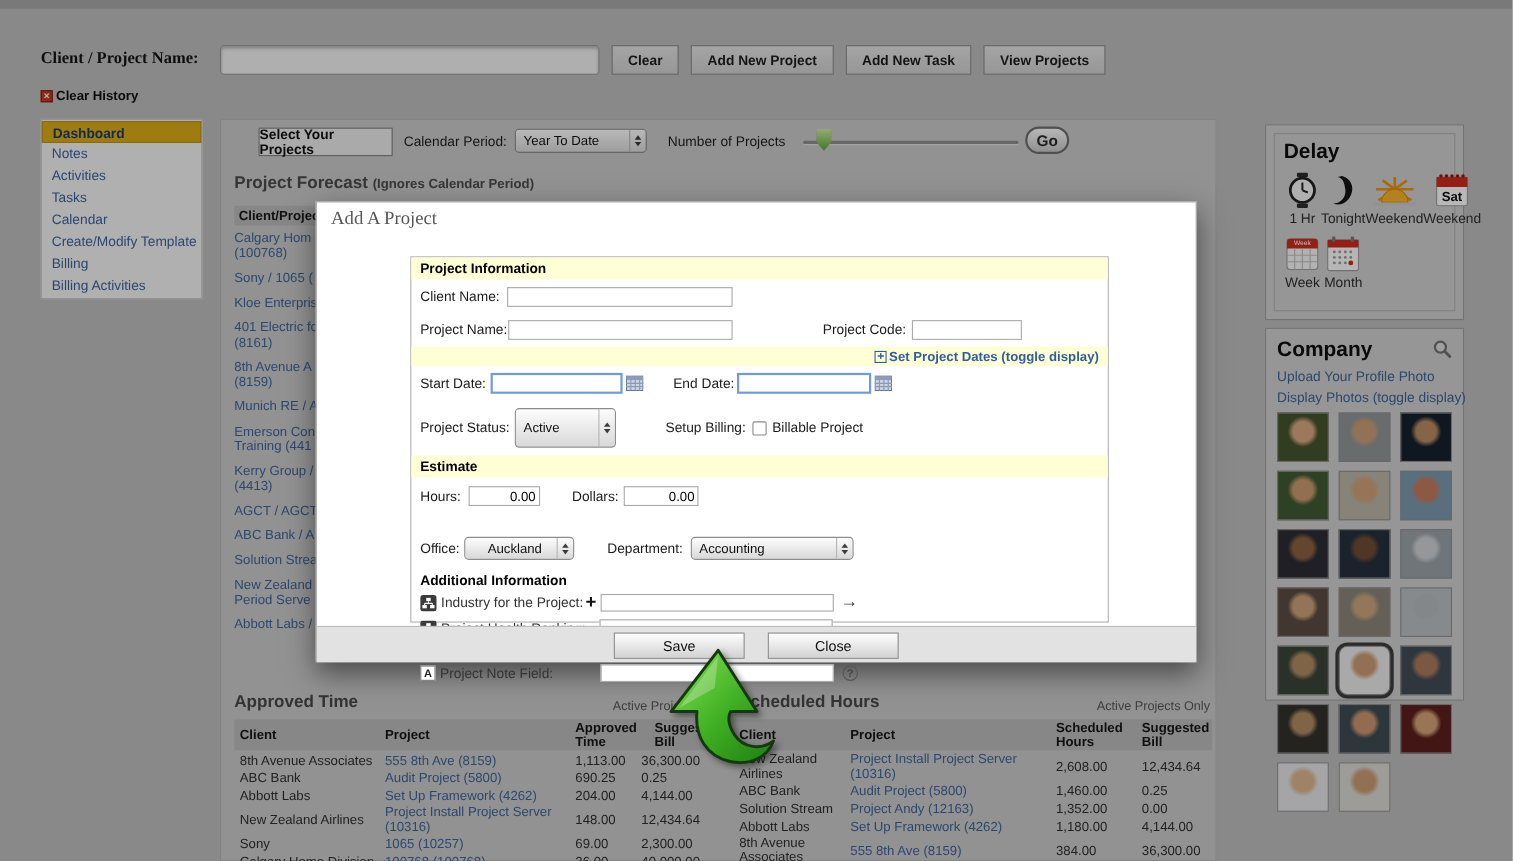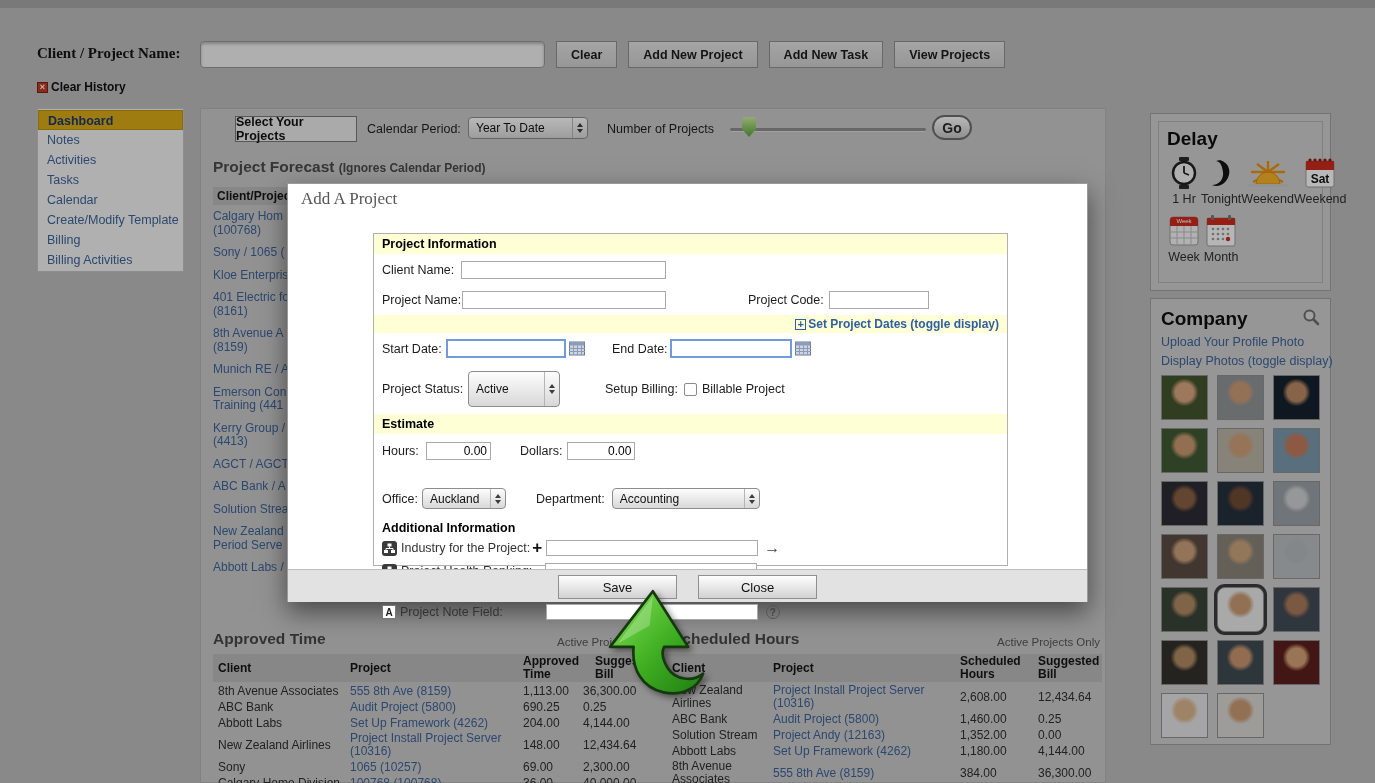--- a/index.html
+++ b/index.html
@@ -65,21 +65,21 @@
   .sh-c4 { width:60px; }
 
   
   .rail-box { background:#cecece; border:1px solid #9e9e9e; }
   #delay-box { left:1150px; top:113px; width:181px; height:178px; padding:7px; }
   #delay-inner { border:1px solid #b0b0b0; height:100%; padding:6px 8px; }
   #delay-title { font-size:19px; font-weight:bold; color:#0e0e0e; }
   #delay-grid { display:grid; grid-template-columns:1fr 1fr 1fr 1fr; margin-top:4px; row-gap:6px; }
   .delay-cell { display:flex; flex-direction:column; align-items:center; justify-content:flex-end; cursor:pointer; }
   .delay-cell .dlabel { font-size:12.5px; color:#2e2e2e; margin-top:2px; white-space:nowrap; }
-  #company-box { left:1150px; top:298px; width:181px; height:447px; padding:9px 10px; }
+  #company-box { left:1150px; top:298px; width:181px; height:339px; padding:9px 10px; }
   #company-head { display:flex; justify-content:space-between; align-items:flex-start; }
   #company-title { font-size:19px; font-weight:bold; color:#0e0e0e; }
   .rail-link { font-size:12.5px; color:#3d6399; margin-top:5px; cursor:pointer; white-space:nowrap; }
   #photo-grid { margin-top:7px; display:grid; grid-template-columns:repeat(3,47px); column-gap:9px; row-gap:8px; }
   .photo { width:47px; height:45px; border:1px solid #8f8f8f; cursor:pointer; }
   .photo.framed { border-radius:8px; box-shadow:0 0 0 3px #3c3c3c, 0 1px 3px rgba(0,0,0,.6); }
 
   
   #dim-overlay { left:0; top:0; width:1375px; height:783px; background:rgba(0,0,0,.27); z-index:20; }
 
@@ -465,21 +465,21 @@
       </div>
       <div class="band">Estimate</div>
       <div class="frow" style="padding-top:8px;">
         <label style="width:44px;">Hours:</label>
         <input class="tin amount" style="width: 65px;" value="0.00">
         <label style="margin-left:29px; margin-right:5px;">Dollars:</label>
         <input class="tin amount" style="width: 68px;" value="0.00">
       </div>
       <div class="frow" style="margin-top:16px;">
         <label style="width:40px;">Office:</label>
-        <span class="select" style="width:84px; height:21px;">
+        <span class="select" style="width:100px; height:21px;text-align:center;">
           <span class="sel-text">Auckland</span>
           <span class="stepper">
               <i class="up"></i>
               <i class="down"></i>
             </span>
         </span>
         <label style="margin-left:30px; margin-right:7px;">Department:</label>
         <span class="select" style="width:148px; height:21px;">
           <span class="sel-text">Accounting</span>
           <span class="stepper">

